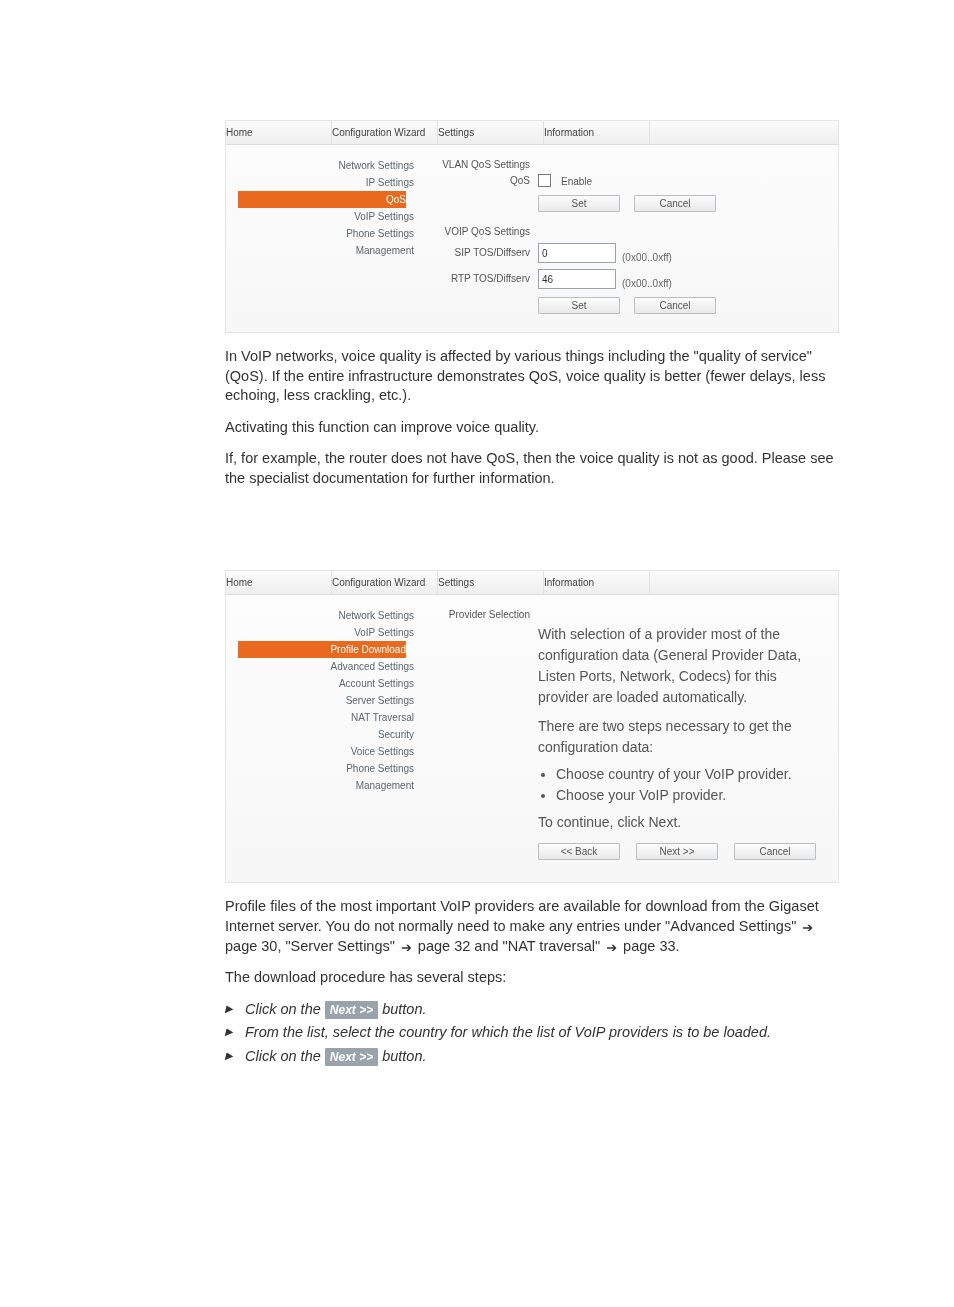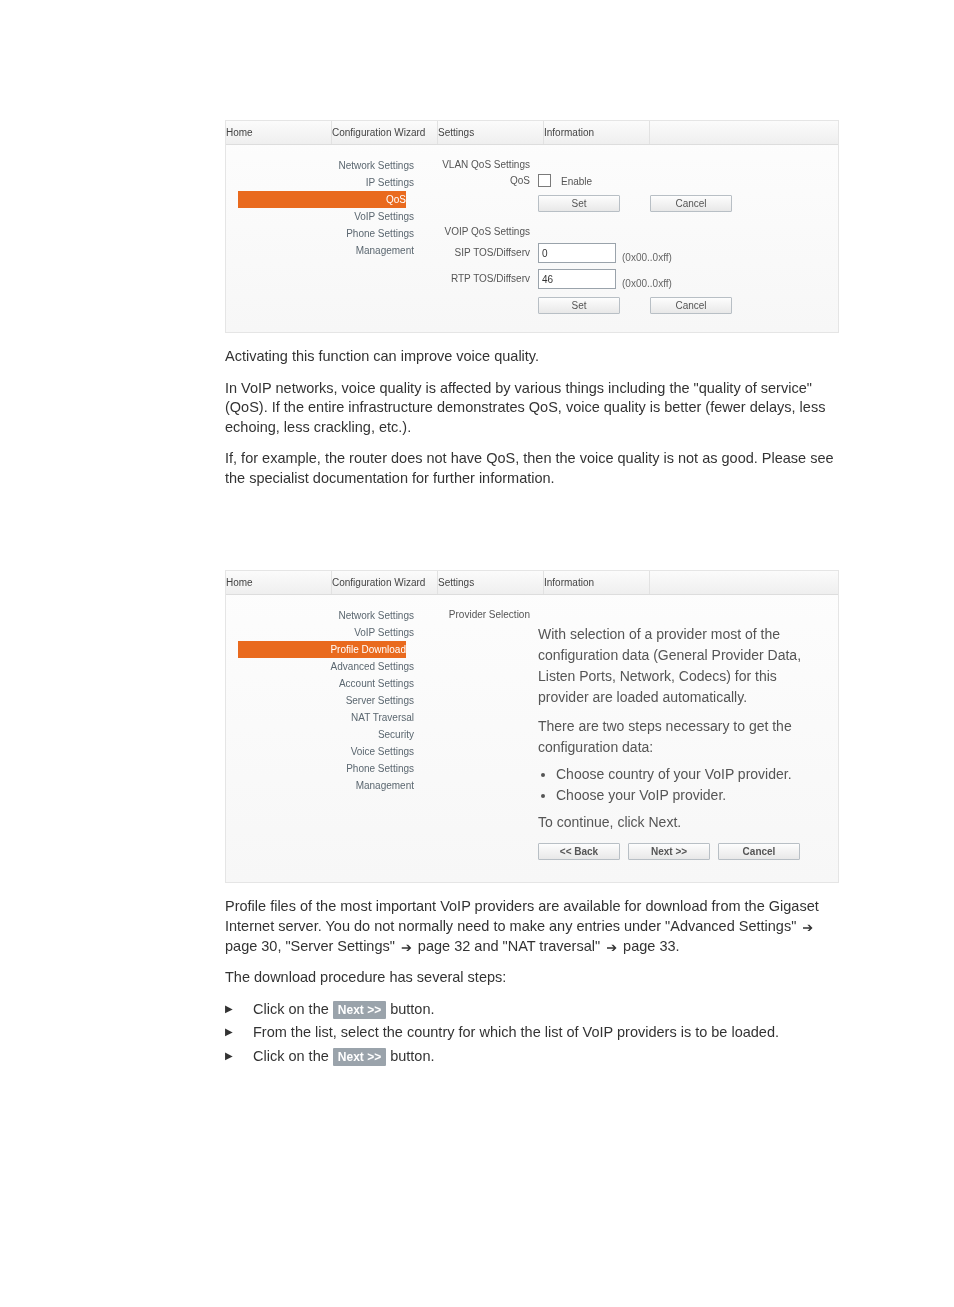--- a/index.html
+++ b/index.html
@@ -87,36 +87,37 @@
     display: inline-block;
     border: 1px solid #b8bfc5;
     background: linear-gradient(#fdfdfd,#e8e8e8);
     color: #555;
     padding: 2px 0;
     width: 80px;
     text-align: center;
     border-radius: 1px;
     font-size: 10px;
   }
-  .btns { display: flex; gap: 30px; margin: 8px 0 4px 120px; }
+  .btns { display: flex; gap: 14px; margin: 8px 0 4px 120px; }
   .check { display: inline-block; width: 11px; height: 11px; border: 1px solid #7a7a7a; background: #fff; vertical-align: -2px; margin-right: 4px; }
   .para {
     font-size: 14.5px;
     line-height: 1.35;
     color: #333;
     margin: 6px 0 12px 0;
   }
   .step-list { margin: 6px 0 0 0; padding: 0; }
   .step-list li {
     list-style: none;
     position: relative;
-    padding-left: 28px;
+    padding-left: 20px;
     font-size: 14.5px;
     line-height: 1.35;
     margin: 4px 0;
+    font-style: italic;
   }
   .step-list li::before {
     content: "▶";
     position: absolute;
     left: 0;
     top: 2px;
     font-size: 10px;
     color: #333;
   }
   .next-badge {
@@ -129,21 +130,21 @@
     border-radius: 1px;
   }
   .arrow-inline { display:inline-block; transform: translateY(1px); font-size: 13px; margin: 0 2px; }
   .desc-block {
     font-size: 14px;
     color: #555;
     line-height: 1.5;
     margin-left: 120px;
   }
   .desc-block ul { margin: 6px 0; padding-left: 18px; }
-  .bottom-btns { display: flex; gap: 8px; margin: 10px 0 8px 120px; font-weight: bold; }
+  .bottom-btns { display: flex; gap: 16px; margin: 10px 0 8px 120px; }
 </style>
 </head>
 <body>
 
 <div class="page">
 
   <div class="screenshot">
     <div class="tabs">
       <div class="tab">Home</div>
       <div class="tab">Configuration Wizard</div>
@@ -196,22 +197,22 @@
           </div>
         </div>
         <div class="btns">
           <span class="btn-set">Set</span>
           <span class="btn-set">Cancel</span>
         </div>
       </div>
     </div>
   </div>
 
+  <div class="para">In VoIP networks, voice quality is affected by various things including the "quality of service" (QoS). If the entire infrastructure demonstrates QoS, voice quality is better (fewer delays, less echoing, less crackling, etc.).</div>
   <div class="para">Activating this function can improve voice quality.</div>
-  <div class="para">In VoIP networks, voice quality is affected by various things including the "quality of service" (QoS). If the entire infrastructure demonstrates QoS, voice quality is better (fewer delays, less echoing, less crackling, etc.).</div>
   <div class="para">If, for example, the router does not have QoS, then the voice quality is not as good. Please see the specialist documentation for further information.</div>
 
   <div style="height:70px"></div>
 
   <div class="screenshot">
     <div class="tabs">
       <div class="tab">Home</div>
       <div class="tab">Configuration Wizard</div>
       <div class="tab">Settings</div>
       <div class="tab">Information</div>

